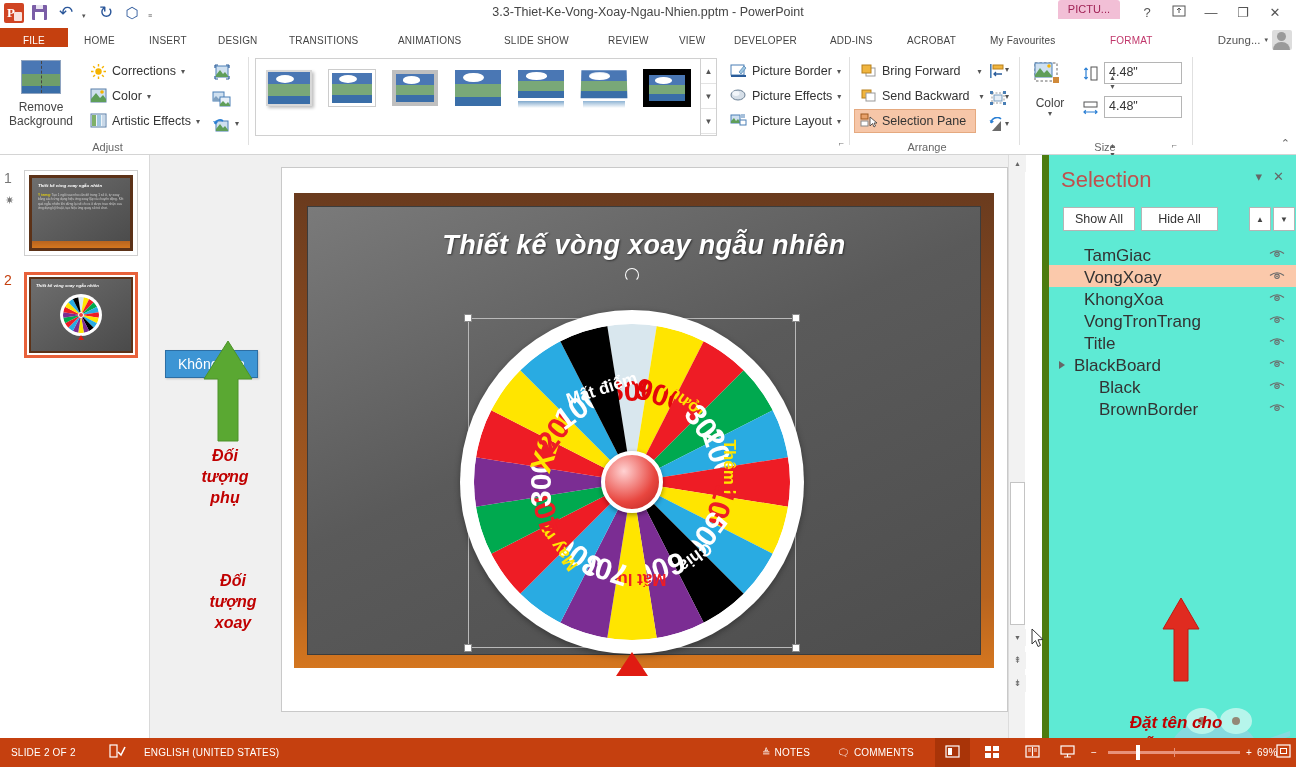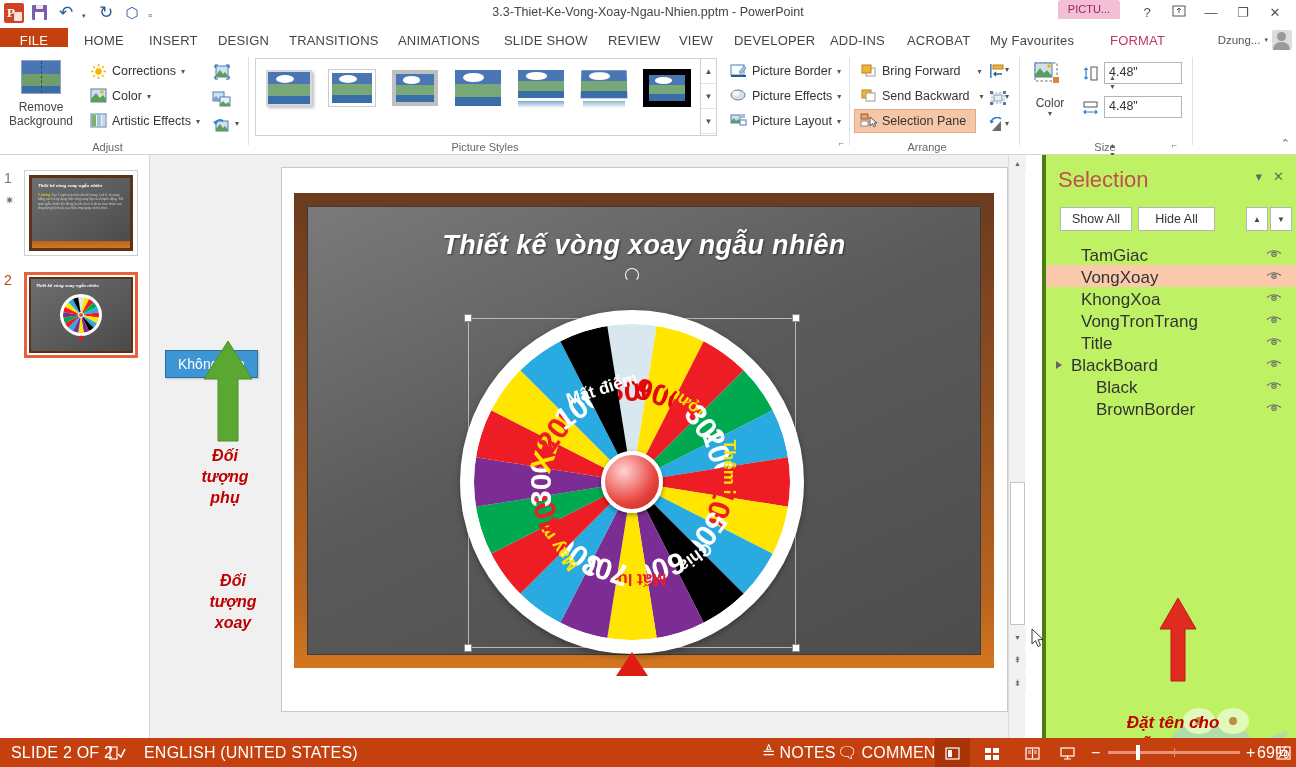--- a/index.html
+++ b/index.html
@@ -27,21 +27,21 @@
   .dd-tiny { font-size:7px; color:#555; }
   .win-title { position:absolute; left:0; top:5px; width:1296px; text-align:center;
       font-size:12.5px; color:#444; }
   .wbtns { position:absolute; right:6px; top:2px; display:flex; align-items:center; gap:2px; }
   .wbtn { width:30px; height:22px; text-align:center; line-height:22px; font-size:13px; color:#555; cursor:pointer;}
   .ctx-tab-head { position:absolute; right:176px; top:0px; background:#f2bfd6; color:#a02256;
       font-size:11px; padding:3px 10px 4px; border-top-left-radius:3px;border-top-right-radius:3px; }
 
   
   .tabbar { position:absolute; left:0; top:28px; width:1296px; height:25px; background:#fff; }
-  .tab { position:absolute; top:0; height:19px; line-height:25px; font-size:13px; color:#444;
+  .tab { position:absolute; top:0; height:19px; line-height:25px; font-size:10px; color:#444;
        padding:0 10px; cursor:pointer; letter-spacing:.2px; }
   .tab.file { background:#c5400f; color:#fff; left:0; width:68px; text-align:center; padding:0;}
   .tab.active { color:#c0366a; background:#fff; }
   .tabbar .userbox { position:absolute; right:4px; top:2px; display:flex; align-items:center; gap:4px; font-size:11.5px; color:#555;}
   .avatar { width:20px;height:20px;border-radius:2px;background:#ddd;position:relative;overflow:hidden;}
   .avatar:after{content:"";position:absolute;left:5px;top:2px;width:9px;height:9px;border-radius:50%;background:#9a9a9a;}
   .avatar:before{content:"";position:absolute;left:1px;top:12px;width:17px;height:12px;border-radius:8px 8px 0 0;background:#9a9a9a;}
 
   
   .ribbon { position:absolute; left:0; top:53px; width:1296px; height:102px; background:#fff;
@@ -136,42 +136,42 @@
       line-height:21px; text-align:center; }
 
   
   .vscroll { position:absolute; right:0; top:0; width:17px; height:583px; background:#f2f2f2;
       border-left:1px solid #dcdcdc;}
   .vs-btn { width:17px;height:17px; text-align:center; font-size:7px; line-height:17px; color:#666; cursor:pointer; background:#f2f2f2;}
   .vs-thumb { position:absolute; left:1px; top:327px; width:15px; height:143px; background:#fff;
       border:1px solid #c4c4c4; cursor:pointer;}
 
   
-  .selpane { position:absolute; left:1042px; top:155px; width:254px; height:583px; background:#bef264;
-      border-left:4px solid #4d7c0f; }
+  .selpane { position:absolute; left:1042px; top:155px; width:254px; height:583px; background:#5eead4;
+      border-left:7px solid #4d7c0f; }
   .sp-title { position:absolute; left:12px; top:12px; font-size:22px; color:#c0504d; }
   .sp-x { position:absolute; top:14px; font-size:13px; color:#666; cursor:pointer;}
   .sp-btn { position:absolute; top:52px; height:24px; border:1px solid #b5b5b5; background:#fff;
       font-size:12.5px; color:#333; cursor:pointer; display:flex;align-items:center;justify-content:center;}
   .sp-ord { position:absolute; top:52px; width:22px;height:24px; border:1px solid #b5b5b5; background:#fff;
       font-size:8px; color:#444; text-align:center; line-height:24px; cursor:pointer;}
   .sp-row { position:absolute; left:0; width:254px; height:22px; cursor:pointer; }
   .sp-row.sel { background:#fbc9ab; }
   .sp-name { position:absolute; top:3px; font-size:17px; color:#333; }
   .sp-eye { position:absolute; right:18px; top:5px; width:16px;height:12px; }
   .sp-tri { position:absolute; left:10px; top:8px; width:0;height:0;
       border-top:4px solid transparent;border-bottom:4px solid transparent;border-left:6px solid #666; cursor:pointer;}
   .sp-arrow-up { position:absolute; left:110px; top:440px; width:40px; height:86px; }
   .sp-anno { position:absolute; left:0; top:556px; width:254px; text-align:center;
       color:#c00000; font-weight:bold; font-style:italic; font-size:17px; line-height:23px;}
   .logo-bird { position:absolute; left:95px; top:548px; width:150px; height:140px; opacity:.55; }
 
   
   .status { position:absolute; left:0; bottom:0; width:1296px; height:29px; background:#c5400f; color:#fff;
-      font-size:16px; }
+      font-size:10px; }
   .st { position:absolute; top:0; height:29px; line-height:29px; padding:0 9px; cursor:default; letter-spacing:.2px;}
   .st.btn{cursor:pointer;}
   .st.on{background:#a93408;}
   .zoomslider { position:absolute; top:13px; height:3px; background:#e8927a; }
   .zknob { position:absolute; top:-6px; width:4px; height:15px; background:#fff; }
   .ztick { position:absolute; top:-3px; width:1px; height:9px; background:#e8927a;}
 </style>
 </head>
 <body>
 
@@ -366,21 +366,20 @@
               <div class="t-hill"></div>
               <div class="t-wat"></div>
             </div>
         </div>
         <div class="gal-scroll">
           <div class="gs-b">▲</div>
           <div class="gs-b">▼</div>
           <div class="gs-b">▼</div>
         </div>
       </div>
-      <div class="grp-label" style="width:470px;left:0;">Picture Styles</div>
     </div>
 
     <div class="grp" style="left:722px; width:290px;">
       <div class="mrow" style="left:2px; top:6px;">
         <span class="mi">
           <svg width="17" height="15" viewBox="0 0 17 15">
               <rect x="1" y="2" width="13" height="10" fill="#fff" stroke="#4a7fb5"></rect>
               <path d="M9 9 L14 3 L16 5 L11 11Z" fill="#9ec6e0" stroke="#4a7fb5" stroke-width=".7"></path>
               <rect x="1" y="12" width="15" height="2" fill="#2a5c9a"></rect>
             </svg>

